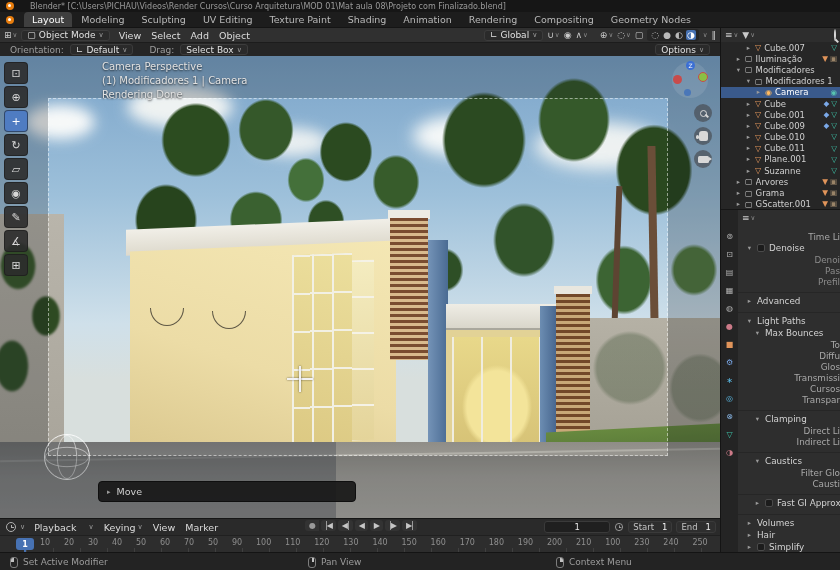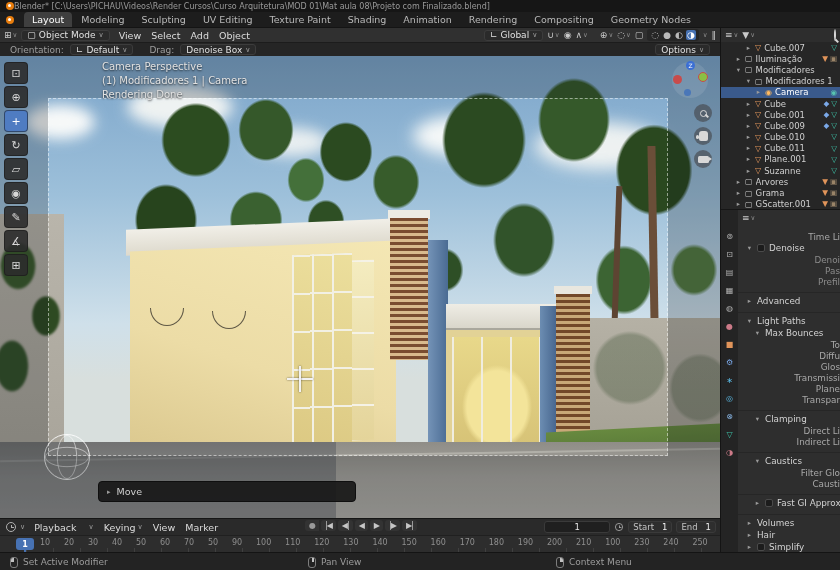--- a/index.html
+++ b/index.html
@@ -1,21 +1,21 @@
 <!DOCTYPE html>
 <html><head>
 <meta charset="utf-8">
 <style>
   *{margin:0;padding:0;box-sizing:border-box;}
   html,body{width:840px;height:570px;overflow:hidden;background:#1d1d1d;
     font-family:"DejaVu Sans","Liberation Sans",sans-serif;color:#cfcfcf;}
   #app{position:relative;width:840px;height:570px;display:flex;flex-direction:column;}
   .nosel{user-select:none;}
   
-  #titlebar{height:12px;background:#161616;display:flex;align-items:center;padding:0 6px;gap:0;flex:none;}
+  #titlebar{height:12px;background:#161616;display:flex;align-items:center;padding:0 6px;gap:16px;flex:none;}
   #titlebar .title{font-size:8px;color:#9a9a9a;white-space:nowrap;overflow:hidden;}
   .blogo{width:8px;height:8px;border-radius:50%;background:#e87d0d;position:relative;flex:none;}
   .blogo::after{content:"";position:absolute;left:1.5px;top:2px;width:3px;height:3px;border-radius:50%;background:#fff;}
   #topbar{height:16px;background:#1d1d1d;display:flex;align-items:center;padding:0 6px;gap:2px;flex:none;border-bottom:1px solid #141414;}
   .menuitem{font-size:9.5px;color:#d4d4d4;padding:1px 6px;border-radius:3px;}
   .wtabs{display:flex;align-items:flex-end;margin-left:8px;gap:1px;}
   .wtab{font-size:9.5px;color:#b9b9b9;padding:2px 8px;border-radius:4px 4px 0 0;white-space:nowrap;}
   .wtab.active{background:#3f3f3f;color:#fff;}
   #scenechip{margin-left:auto;display:flex;align-items:center;gap:3px;font-size:9px;color:#cfcfcf;overflow:hidden;white-space:nowrap;max-width:74px;}
   
@@ -280,21 +280,21 @@
 
       <div id="toolsettings">
         <span class="lbl">Orientation:</span>
         <span class="chip">
           <span>∟</span>
           <span>Default</span>
           <span class="caret">∨</span>
         </span>
         <span class="lbl" style="margin-left:10px">Drag:</span>
         <span class="chip">
-          <span>Denoise Box</span>
+          <span>Select Box</span>
           <span class="caret">∨</span>
         </span>
         <span class="chip" style="margin-left:auto">
           <span>Options</span>
           <span class="caret">∨</span>
         </span>
       </div>
 
       <div id="viewport">
         <div id="scene">
@@ -693,21 +693,21 @@
               <div class="prow rl">
 
               <span class="plabel">Glos</span>
             </div>
               <div class="prow rl">
 
               <span class="plabel">Transmissi</span>
             </div>
               <div class="prow rl">
 
-              <span class="plabel">Plane</span>
+              <span class="plabel">Cursos</span>
             </div>
               <div class="prow rl">
 
               <span class="plabel">Transpar</span>
             </div>
               <div class="prow sub sep">
               <span class="parr">▾</span>
 
               <span class="plabel">Clamping</span>
             </div>

